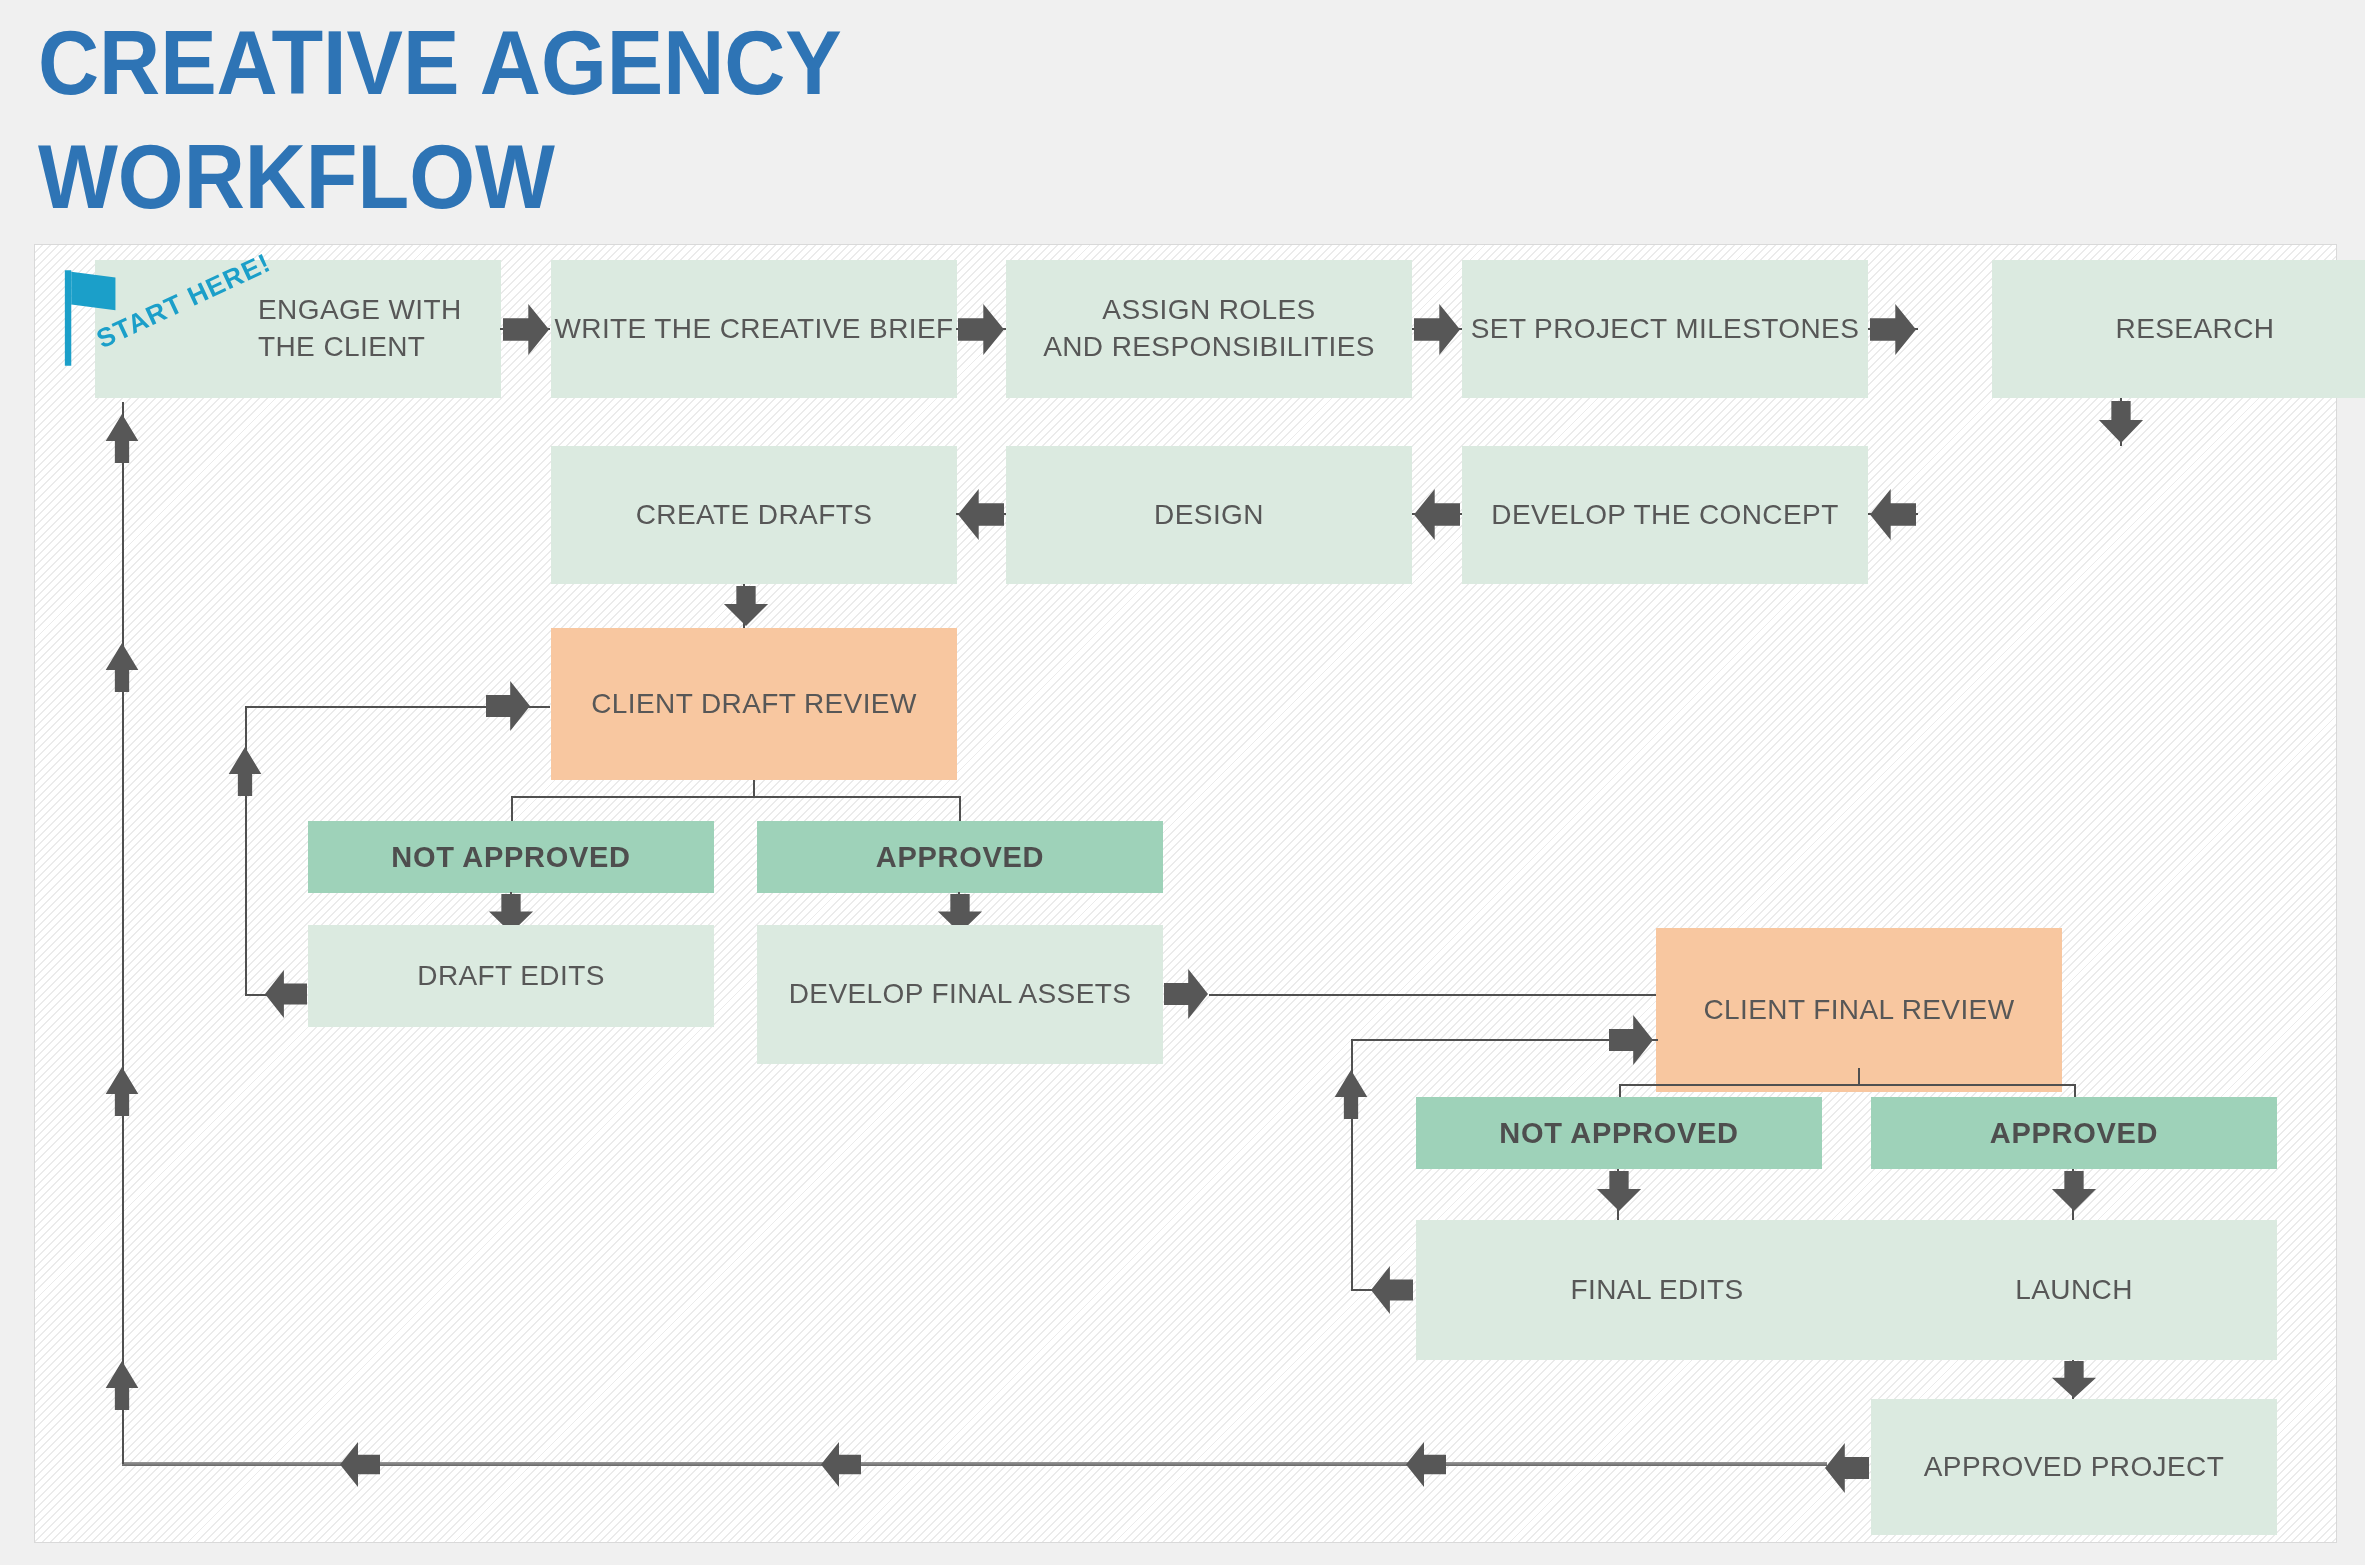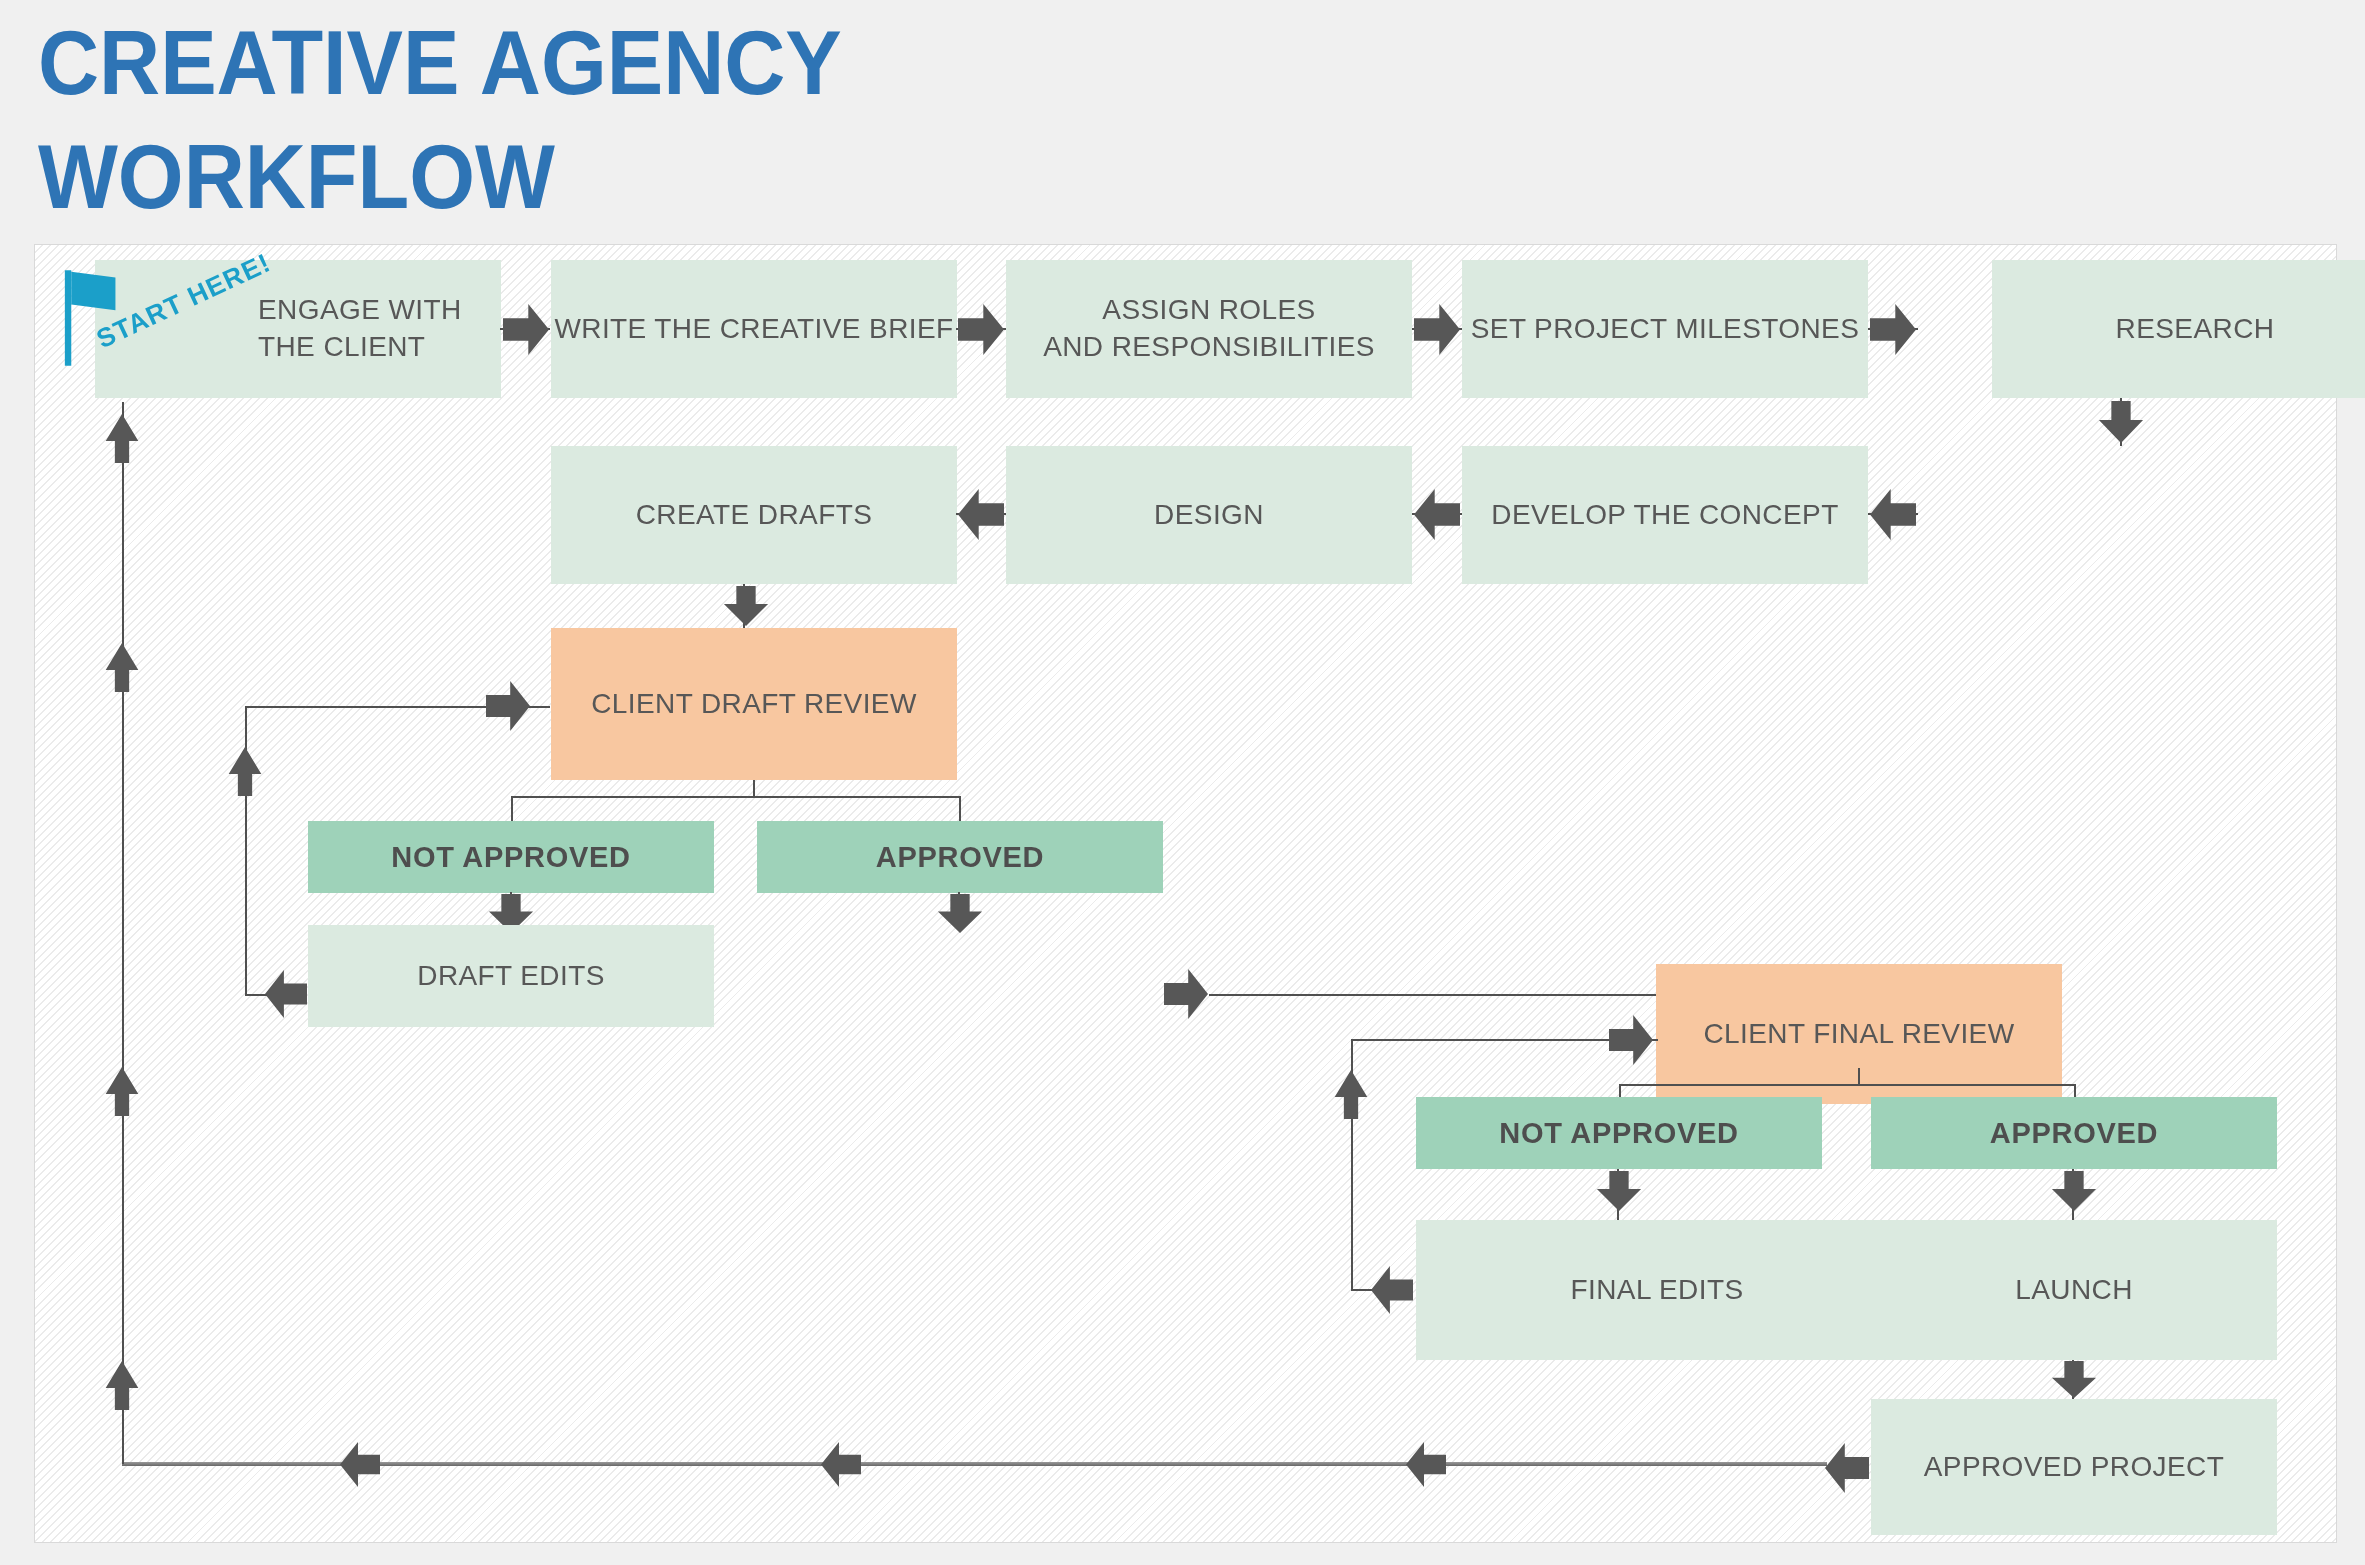--- a/index.html
+++ b/index.html
@@ -99,33 +99,34 @@
 
   <div class="node mid" style="left:308px;top:821px;width:406px;height:72px">NOT APPROVED</div>
   <div class="node mid" style="left:757px;top:821px;width:406px;height:72px">APPROVED</div>
 
   <i class="ln" style="left:510px;top:892px;width:2.2px;height:32px"></i>
   <i class="arr arr-d" style="left:488px;top:894px;width:46px;height:39px"></i>
   <i class="ln" style="left:958px;top:892px;width:2.2px;height:32px"></i>
   <i class="arr arr-d" style="left:937px;top:894px;width:46px;height:39px"></i>
 
   <div class="node light" style="left:308px;top:925px;width:406px;height:102px">DRAFT EDITS</div>
+  <div class="node light" style="left:757px;top:925px;width:406px;height:139px">DEVELOP FINAL ASSETS</div>
 
   <i class="arr arr-l" style="left:265px;top:969px;width:42px;height:50px"></i>
   <i class="ln" style="left:245px;top:994px;width:21.5px;height:2.2px"></i>
   <i class="ln" style="left:245px;top:706px;width:2.2px;height:290px"></i>
   <i class="arr arr-u" style="left:228px;top:747px;width:34px;height:49px"></i>
   <i class="ln" style="left:245px;top:706px;width:242px;height:2.2px"></i>
   <i class="ln" style="left:487px;top:706px;width:63px;height:2.2px"></i>
   <i class="arr arr-r" style="left:486px;top:680px;width:44px;height:52px"></i>
 
   <i class="arr arr-r" style="left:1164px;top:968px;width:44px;height:52px"></i>
   <i class="ln" style="left:1209px;top:994px;width:447px;height:2.2px"></i>
 
-  <div class="node peach" style="left:1656px;top:964px;width:406px;height:140px">CLIENT FINAL REVIEW</div>
+  <div class="node peach" style="left:1656px;top:928px;width:406px;height:164px">CLIENT FINAL REVIEW</div>
 
   <i class="ln" style="left:1351px;top:1039px;width:259px;height:2.2px"></i>
   <i class="arr arr-r" style="left:1609px;top:1014px;width:44px;height:52px"></i>
   <i class="ln" style="left:1652px;top:1039px;width:5.7px;height:2.2px"></i>
   <i class="ln" style="left:1351px;top:1039px;width:2.2px;height:252px"></i>
   <i class="arr arr-u" style="left:1334px;top:1070px;width:34px;height:49px"></i>
   <i class="ln" style="left:1351px;top:1289px;width:23px;height:2.2px"></i>
   <i class="arr arr-l" style="left:1371px;top:1265px;width:42px;height:50px"></i>
 
   <i class="ln" style="left:1858px;top:1068px;width:2.2px;height:17px"></i>

